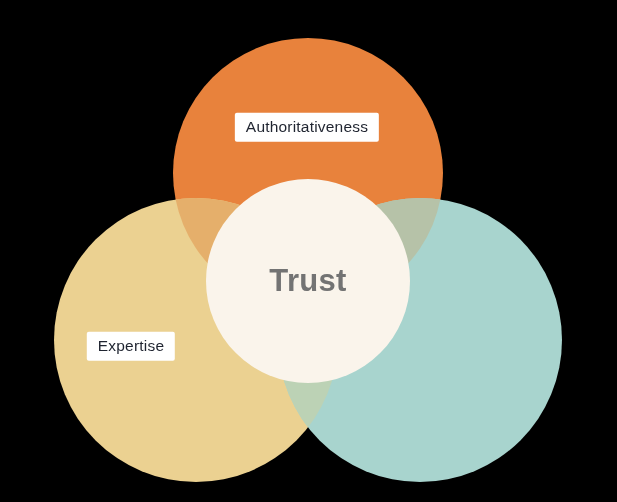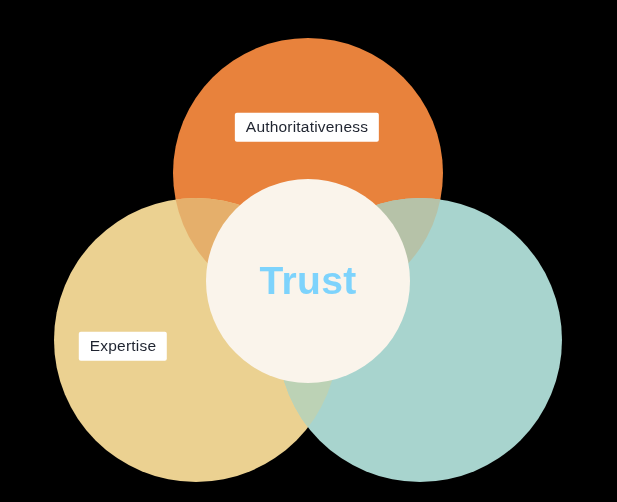--- a/index.html
+++ b/index.html
@@ -28,29 +28,29 @@
     color: #1F2430;
     font-size: 15.5px;
     font-weight: 500;
     letter-spacing: 0.2px;
     padding: 5px 11px;
     border-radius: 2px;
     white-space: nowrap;
     line-height: 1.2;
   }
   .label-auth { left: 307px; top: 127px; }
-  .label-expertise { left: 123px; top: 346px; }
+  .label-expertise { left: 131px; top: 346px; }
   .label-experience { left: 477px; top: 346px; }
   .center-label {
     position: absolute;
     left: 308px;
     top: 281px;
     transform: translate(-50%, -50%);
-    color: #7dd3fc;
-    font-size: 39px;
+    color: #737373;
+    font-size: 31px;
     font-weight: 700;
     letter-spacing: 0.3px;
     white-space: nowrap;
   }
 </style>
 </head>
 <body>
 
 <div class="canvas">
 

